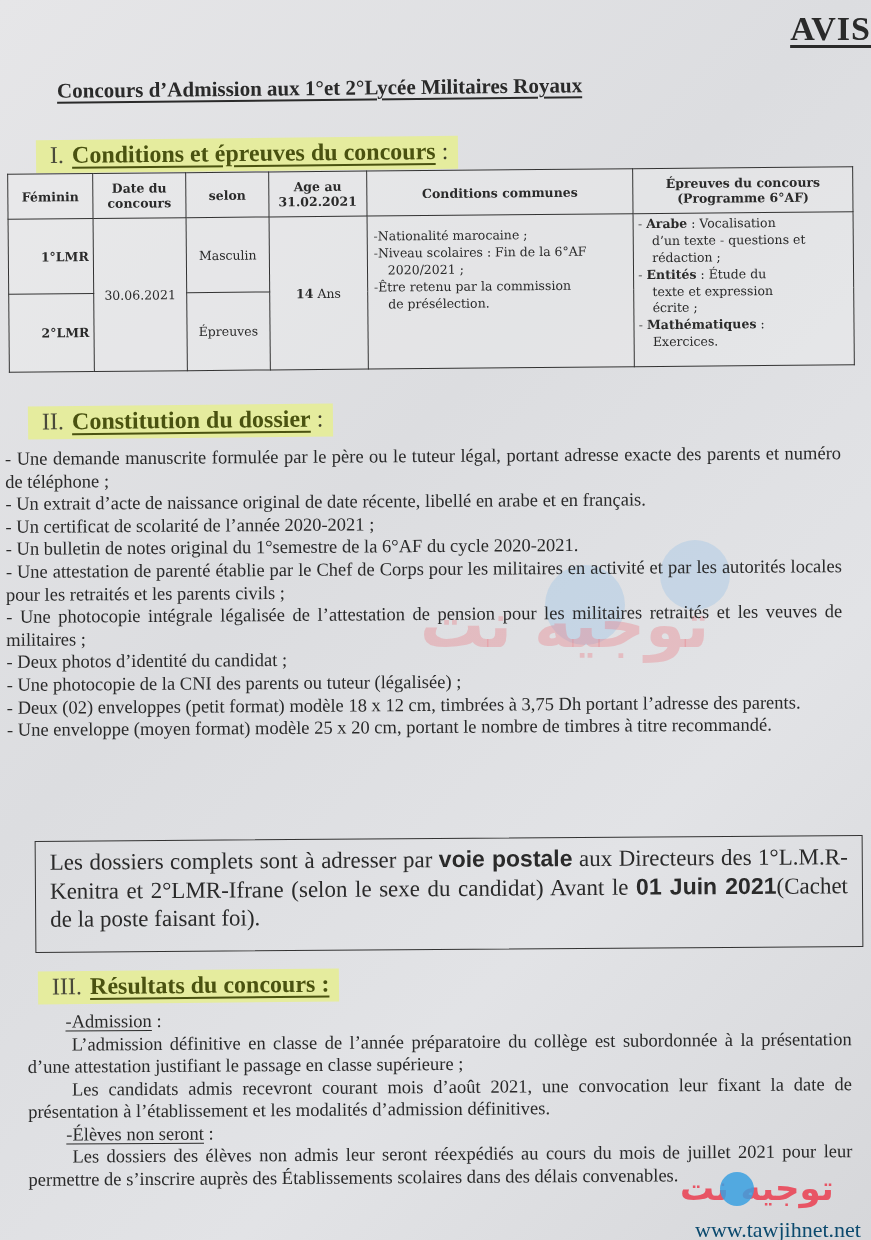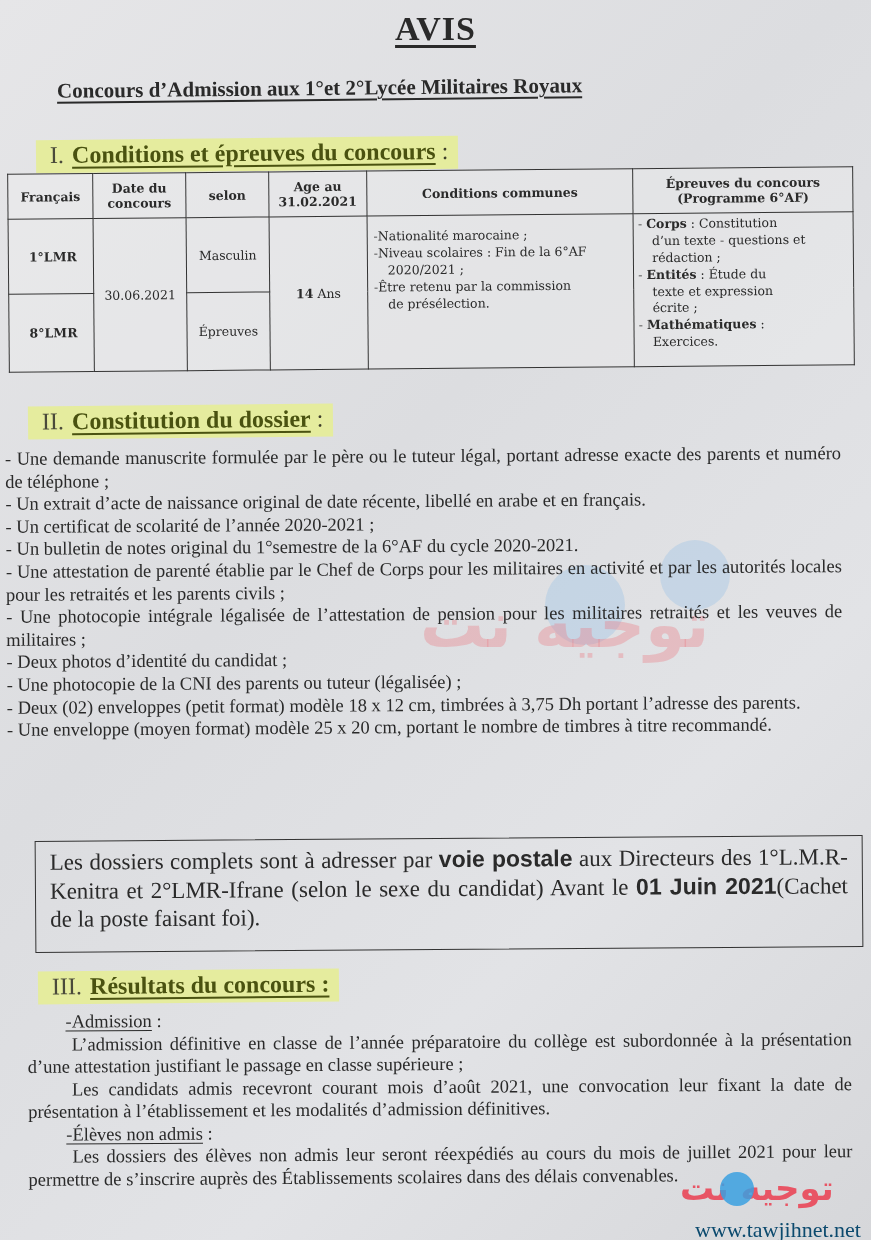--- a/index.html
+++ b/index.html
@@ -5,21 +5,21 @@
     html, body { margin: 0; padding: 0; }
     body {
       width: 871px; height: 1240px; overflow: hidden;
       background: linear-gradient(135deg, #e6e6e8 0%, #dcdde0 40%, #e2e3e6 70%, #d6d7da 100%);
       font-family: "Liberation Serif", serif;
       color: #2a2a2a;
       position: relative;
     }
     .page { position: absolute; left: 0; top: 0; width: 871px; height: 1240px; }
     .title {
-      position: absolute; left: 0; width: 871px; top: 10px; text-align: center;
+      position: absolute; left: 0; width: 871px; top: 10px; text-align: right;
       font-size: 34px; font-weight: bold; letter-spacing: 1px;
     }
     .title span { text-decoration: underline; text-decoration-thickness: 3px; text-underline-offset: 5px; }
     .subtitle {
       position: absolute; left: 57px; top: 76px; font-size: 21px; font-weight: bold;
       text-decoration: underline; text-underline-offset: 4px; transform: rotate(-0.6deg);
     }
     .section-head {
       position: absolute; background: #e5ec9e; padding: 2px 10px 4px 14px;
       font-size: 24px; color: #3e3e2a;
@@ -32,21 +32,21 @@
     #sec3 { left: 38px; top: 970px; transform: rotate(-0.6deg); }
 
     table.cond {
       position: absolute; left: 8px; top: 170px; width: 846px;
       border-collapse: collapse; font-family: "DejaVu Serif", serif; font-size: 12.5px;
       transform: rotate(-0.5deg); background: rgba(240,240,242,0.35);
     }
     table.cond th, table.cond td { border: 1.5px solid #333; padding: 2px 4px; vertical-align: middle; }
     table.cond th { font-weight: bold; text-align: center; height: 40px; }
     table.cond td.center { text-align: center; }
-    table.cond td.left { text-align: center; font-weight: bold; padding-left: 8px; }
+    table.cond td.left { text-align: right; font-weight: bold; padding-left: 8px; }
     table.cond td.cc { vertical-align: top; padding-top: 12px; padding-left: 6px; line-height: 1.35; }
     table.cond td.ep { vertical-align: top; padding-top: 2px; padding-left: 4px; line-height: 1.35; }
     .indent { padding-left: 14px; display: block; }
     .dosslist {
       position: absolute; left: 6px; top: 445px; width: 836px;
       font-size: 18.5px; line-height: 22.6px; transform: rotate(-0.4deg);
     }
     .dosslist p { margin: 0; text-align: justify; }
     .boxnote {
       position: absolute; left: 35px; top: 838px; width: 828px; height: 112px;
@@ -89,21 +89,21 @@
     <colgroup>
       <col style="width:85px">
         <col style="width:93px">
         <col style="width:83px">
         <col style="width:98px">
         <col style="width:267px">
         <col style="width:220px">
     </colgroup>
     <thead>
       <tr>
-        <th>Français</th>
+        <th>Féminin</th>
         <th>Date du concours</th>
         <th>selon</th>
         <th>Age au 31.02.2021</th>
         <th>Conditions communes</th>
         <th>Épreuves du concours (Programme 6°AF)</th>
       </tr>
     </thead>
     <tbody>
       <tr style="height:75px">
         <td class="left">1°LMR</td>
@@ -111,32 +111,32 @@
         <td class="center">Masculin</td>
         <td class="center" rowspan="2"><b>14</b><span> Ans</span></td>
         <td class="cc" rowspan="2">
           <span style="display:block">-Nationalité marocaine ;</span>
           <span style="display:block">-Niveau scolaires : Fin de la 6°AF</span>
           <span class="indent">2020/2021 ;</span>
           <span style="display:block">-Être retenu par la commission</span>
           <span class="indent">de présélection.</span>
         </td>
         <td class="ep" rowspan="2">
-          <span style="display:block">- <b>Corps</b><span> : Constitution</span></span>
+          <span style="display:block">- <b>Arabe</b><span> : Vocalisation</span></span>
           <span class="indent">d’un texte - questions et</span>
           <span class="indent">rédaction ;</span>
           <span style="display:block">- <b>Entités</b><span> : Étude du</span></span>
           <span class="indent">texte et expression</span>
           <span class="indent">écrite ;</span>
           <span style="display:block">- <b>Mathématiques</b><span> :</span></span>
           <span class="indent">Exercices.</span>
         </td>
       </tr>
       <tr style="height:78px">
-        <td class="left">8°LMR</td>
+        <td class="left">2°LMR</td>
         <td class="center">Épreuves</td>
       </tr>
     </tbody>
   </table>
 
   <div class="section-head" id="sec2">
     <span class="num">II.</span><span class="lbl">Constitution du dossier</span>
     <span class="colon">:</span>
   </div>
 
@@ -158,20 +158,20 @@
   </div>
 
   <div class="section-head" id="sec3">
     <span class="num">III.</span><span class="lbl">Résultats du concours :</span>
   </div>
 
   <div class="results">
     <p class="sub"><u>-Admission</u><span> :</span></p>
     <p class="para">L’admission définitive en classe de l’année préparatoire du collège est subordonnée à la présentation d’une attestation justifiant le passage en classe supérieure ;</p>
     <p class="para">Les candidats admis recevront courant mois d’août 2021, une convocation leur fixant la date de présentation à l’établissement et les modalités d’admission définitives.</p>
-    <p class="sub"><u>-Élèves non admis</u><span> :</span></p>
+    <p class="sub"><u>-Élèves non seront</u><span> :</span></p>
     <p class="para">Les dossiers des élèves non admis leur seront réexpédiés au cours du mois de juillet 2021 pour leur permettre de s’inscrire auprès des Établissements scolaires dans des délais convenables.</p>
   </div>
 
   <div class="logo-arabic">توجيه نت</div>
   <div class="logo-dot"></div>
   <div class="logo-url">www.tawjihnet.net</div>
 </div>
 
 </body></html>

